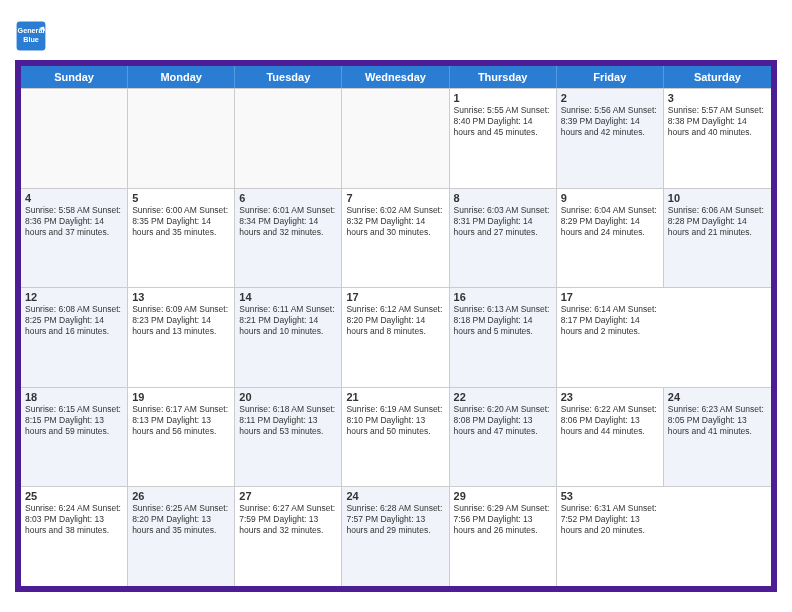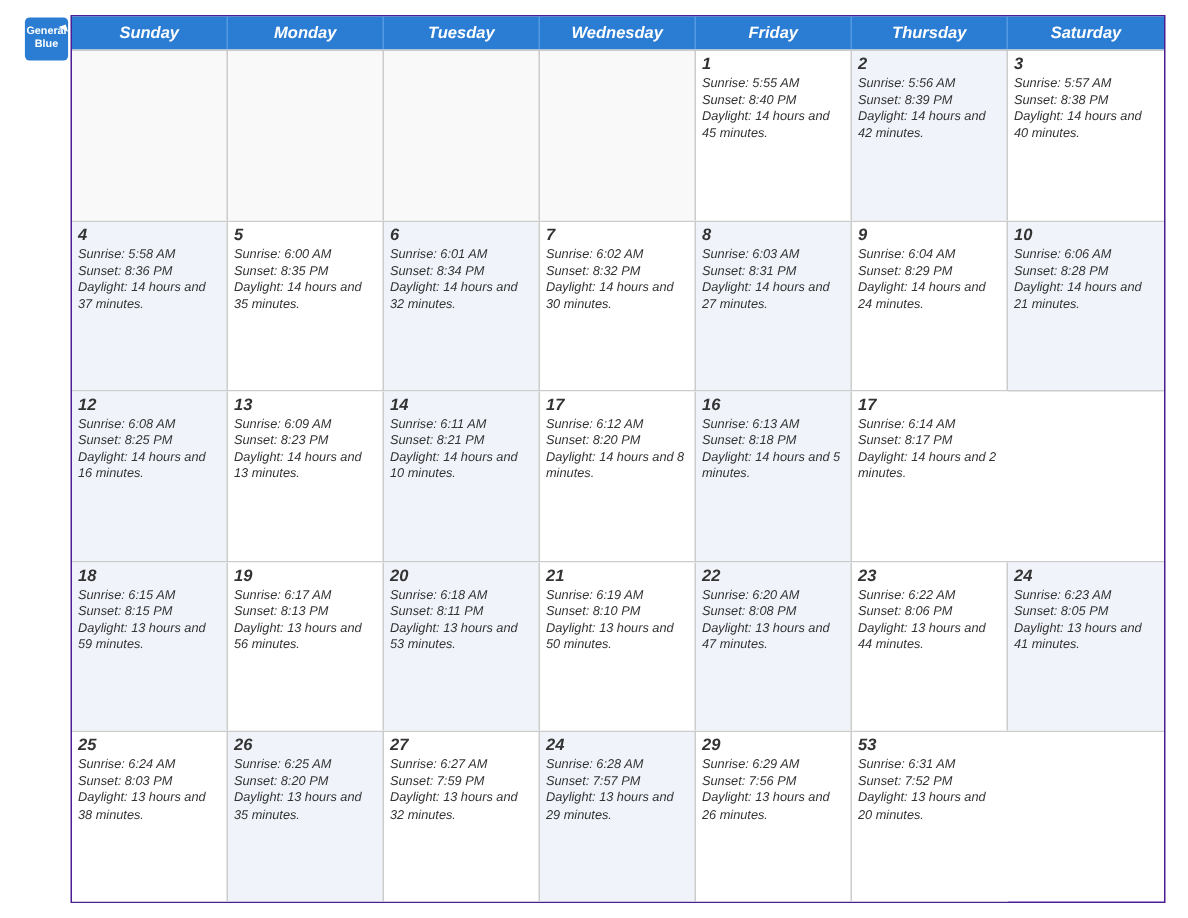--- a/index.html
+++ b/index.html
@@ -6,22 +6,23 @@
     body {
       font-family: Arial, sans-serif;
       background: #fff;
       width: 792px;
       height: 612px;
       overflow: hidden;
     }
     .page {
       width: 792px;
       height: 612px;
-      padding: 10px 15px;
-      display: flex;
+      padding: 20px 15px;
+      display: flex;
+      flex-direction: column;
     }
     .header {
       display: flex;
       justify-content: space-between;
       align-items: flex-start;
       margin-bottom: 8px;
     }
     .logo {
       display: flex;
       align-items: center;
@@ -41,22 +42,21 @@
       line-height: 1.1;
     }
     .subtitle {
       font-size: 14px;
       color: #555;
     }
     .calendar {
       flex: 1;
       display: flex;
       flex-direction: column;
-      border: 1px solid #4c1d95;
-      font-style: italic;
+      border: 6px solid #4c1d95;
     }
     .cal-header {
       display: grid;
       grid-template-columns: repeat(7, 1fr);
       background: #2b7cd3;
     }
     .cal-header-cell {
       color: #fff;
       font-size: 11px;
       font-weight: bold;
@@ -119,22 +119,22 @@
       <div class="subtitle"></div>
     </div>
   </div>
 
   <div class="calendar">
     <div class="cal-header">
     <div class="cal-header-cell">Sunday</div>
         <div class="cal-header-cell">Monday</div>
         <div class="cal-header-cell">Tuesday</div>
         <div class="cal-header-cell">Wednesday</div>
+        <div class="cal-header-cell">Thursday</div>
         <div class="cal-header-cell">Friday</div>
-        <div class="cal-header-cell">Thursday</div>
         <div class="cal-header-cell">Saturday</div>
       </div>
     <div class="cal-body">
     <div class="cal-row">
           <div class="cal-cell empty"></div>
           <div class="cal-cell empty"></div>
           <div class="cal-cell empty"></div>
           <div class="cal-cell empty"></div>
           <div class="cal-cell">
             <span class="day-num">1</span>

